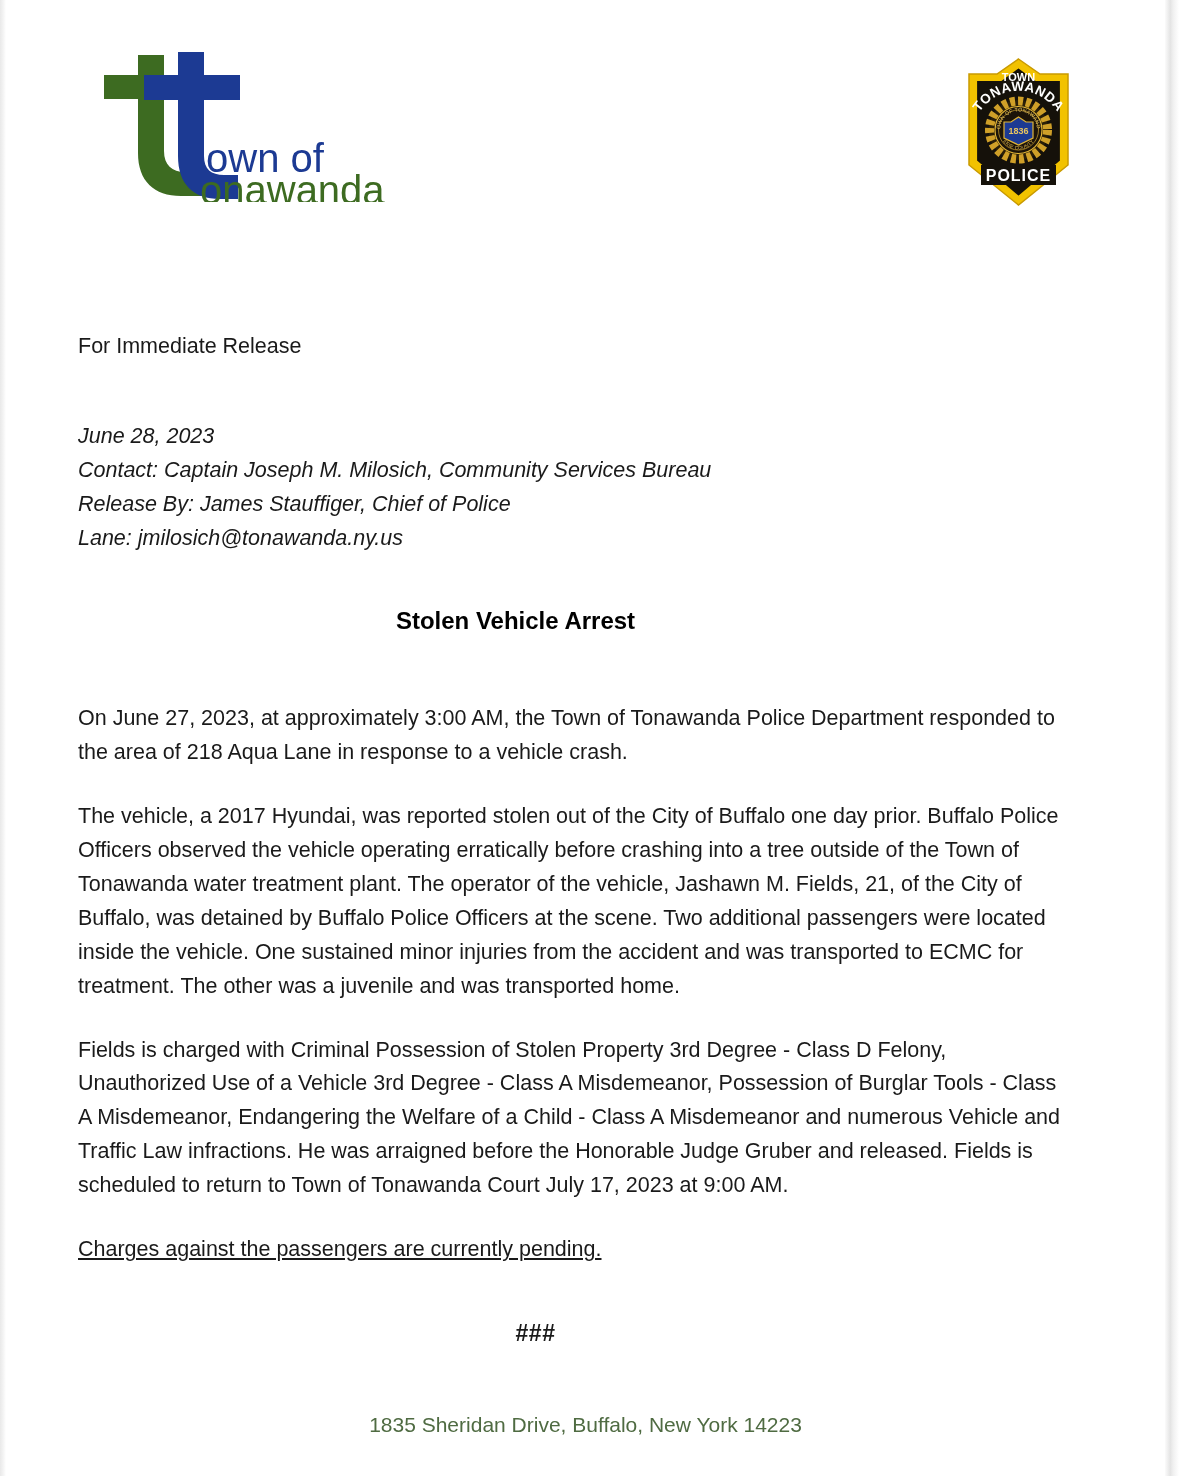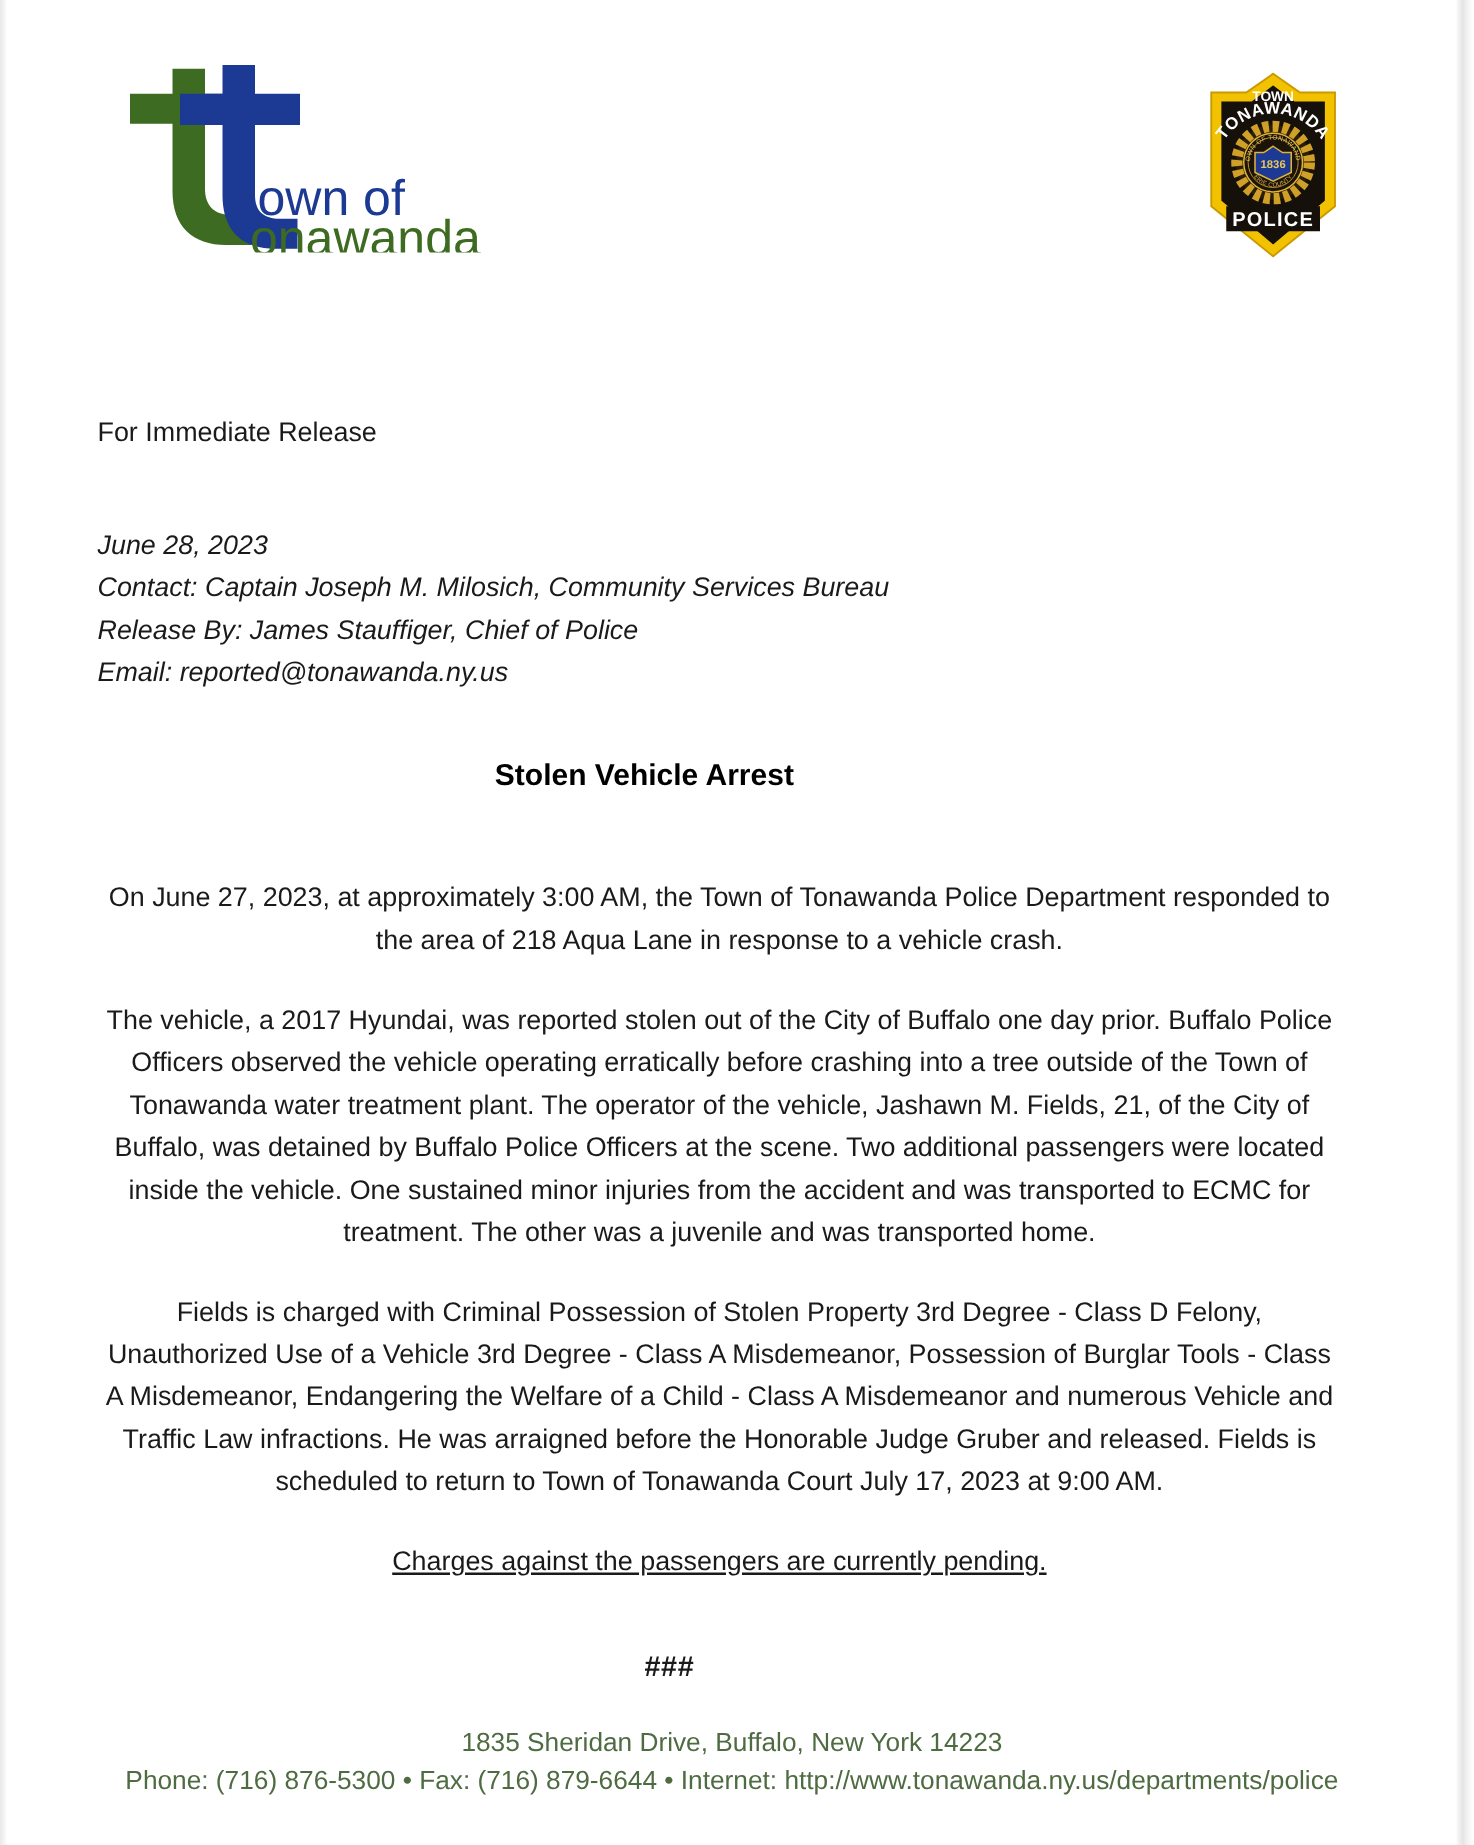--- a/index.html
+++ b/index.html
@@ -128,21 +128,21 @@
     text-align: center;
     font-size: 24px;
     font-weight: 700;
     color: #000000;
     margin: 0 0 62px 0;
     padding-right: 120px;
   }
 
   .para {
     margin: 0 0 30px 0;
-    text-align: center;
+    text-align: left;
   }
   .para:last-of-type { margin-bottom: 12px; text-decoration: underline; }
 
   .end-mark {
     text-align: center;
     font-weight: 700;
     font-size: 23px;
     letter-spacing: 0.5px;
     margin-top: 48px;
     padding-right: 80px;
@@ -240,35 +240,34 @@
     </div>
 
     <div class="body-wrap doc-text">
 
       <div class="immediate">For Immediate Release</div>
 
       <div class="meta-block">
         <div>June 28, 2023</div>
         <div>Contact: Captain Joseph M. Milosich, Community Services Bureau</div>
         <div>Release By: James Stauffiger, Chief of Police</div>
-        <div>Email: reported@tonawanda.ny.us</div>
+        <div>Lane: jmilosich@tonawanda.ny.us</div>
       </div>
 
       <div class="headline">Stolen Vehicle Arrest</div>
 
       <p class="para">On June 27, 2023, at approximately 3:00 AM, the Town  of  Tonawanda  Police Department responded to the area of 218 Aqua Lane in response to a vehicle crash.</p>
 
       <p class="para">The vehicle, a 2017 Hyundai, was reported stolen out of the City of Buffalo one day prior. Buffalo Police Officers observed the vehicle operating erratically before crashing into a tree outside of the Town of Tonawanda water treatment plant.  The operator of the vehicle, Jashawn M. Fields, 21, of the City of Buffalo, was detained by Buffalo Police Officers at the scene.  Two additional passengers were located inside the vehicle. One sustained minor injuries from the accident and was transported to ECMC for treatment. The other was a juvenile and was transported home.</p>
 
       <p class="para">Fields is charged with Criminal Possession of Stolen Property 3rd Degree - Class D Felony, Unauthorized Use of a Vehicle 3rd Degree - Class A Misdemeanor, Possession of Burglar Tools - Class A Misdemeanor, Endangering the Welfare of a Child - Class A Misdemeanor and numerous Vehicle and Traffic Law infractions.  He was arraigned before the Honorable Judge Gruber and released.  Fields is scheduled to return to Town of Tonawanda Court July 17, 2023 at 9:00 AM.</p>
 
       <p class="para">Charges against the passengers are currently pending.</p>
 
       <div class="end-mark">###</div>
     </div>
 
     <div class="footer">
       <div class="footer-address">1835 Sheridan Drive, Buffalo, New York 14223</div>
-      <div class="footer-contact">Phone: (716) 876-5300 • Fax: (716) 879-6644 • Internet: http://www.tonawanda.ny.us/departments/police</div>
     </div>
 
   </div>
 </div>
 
 </body></html>

